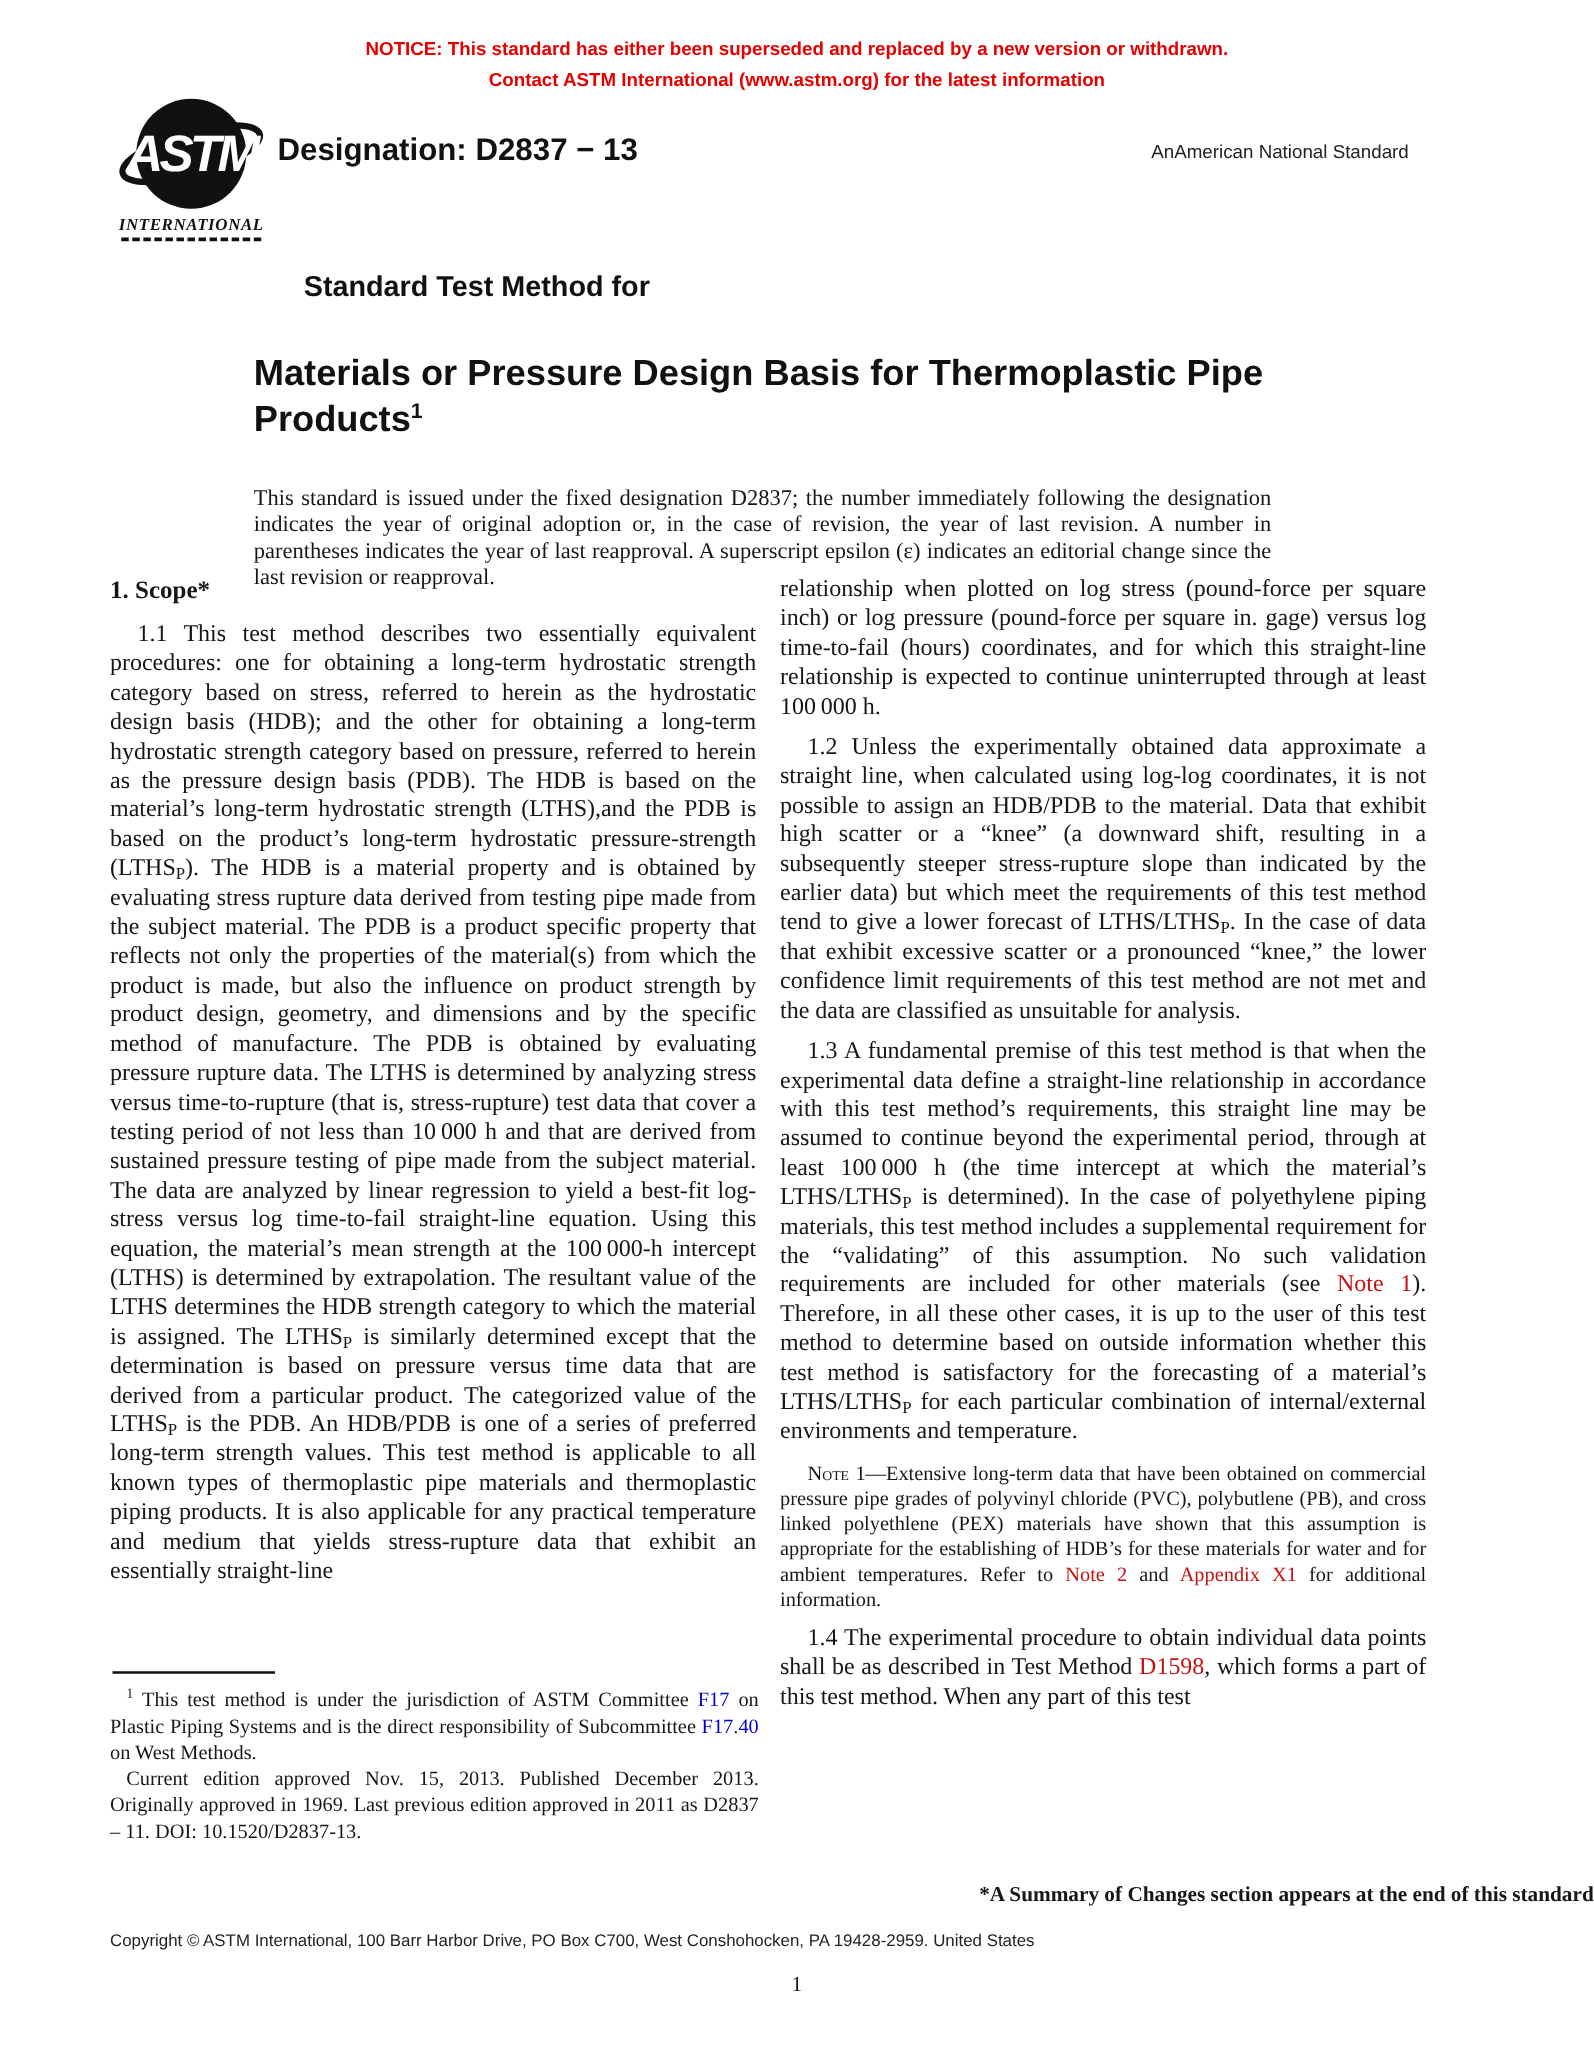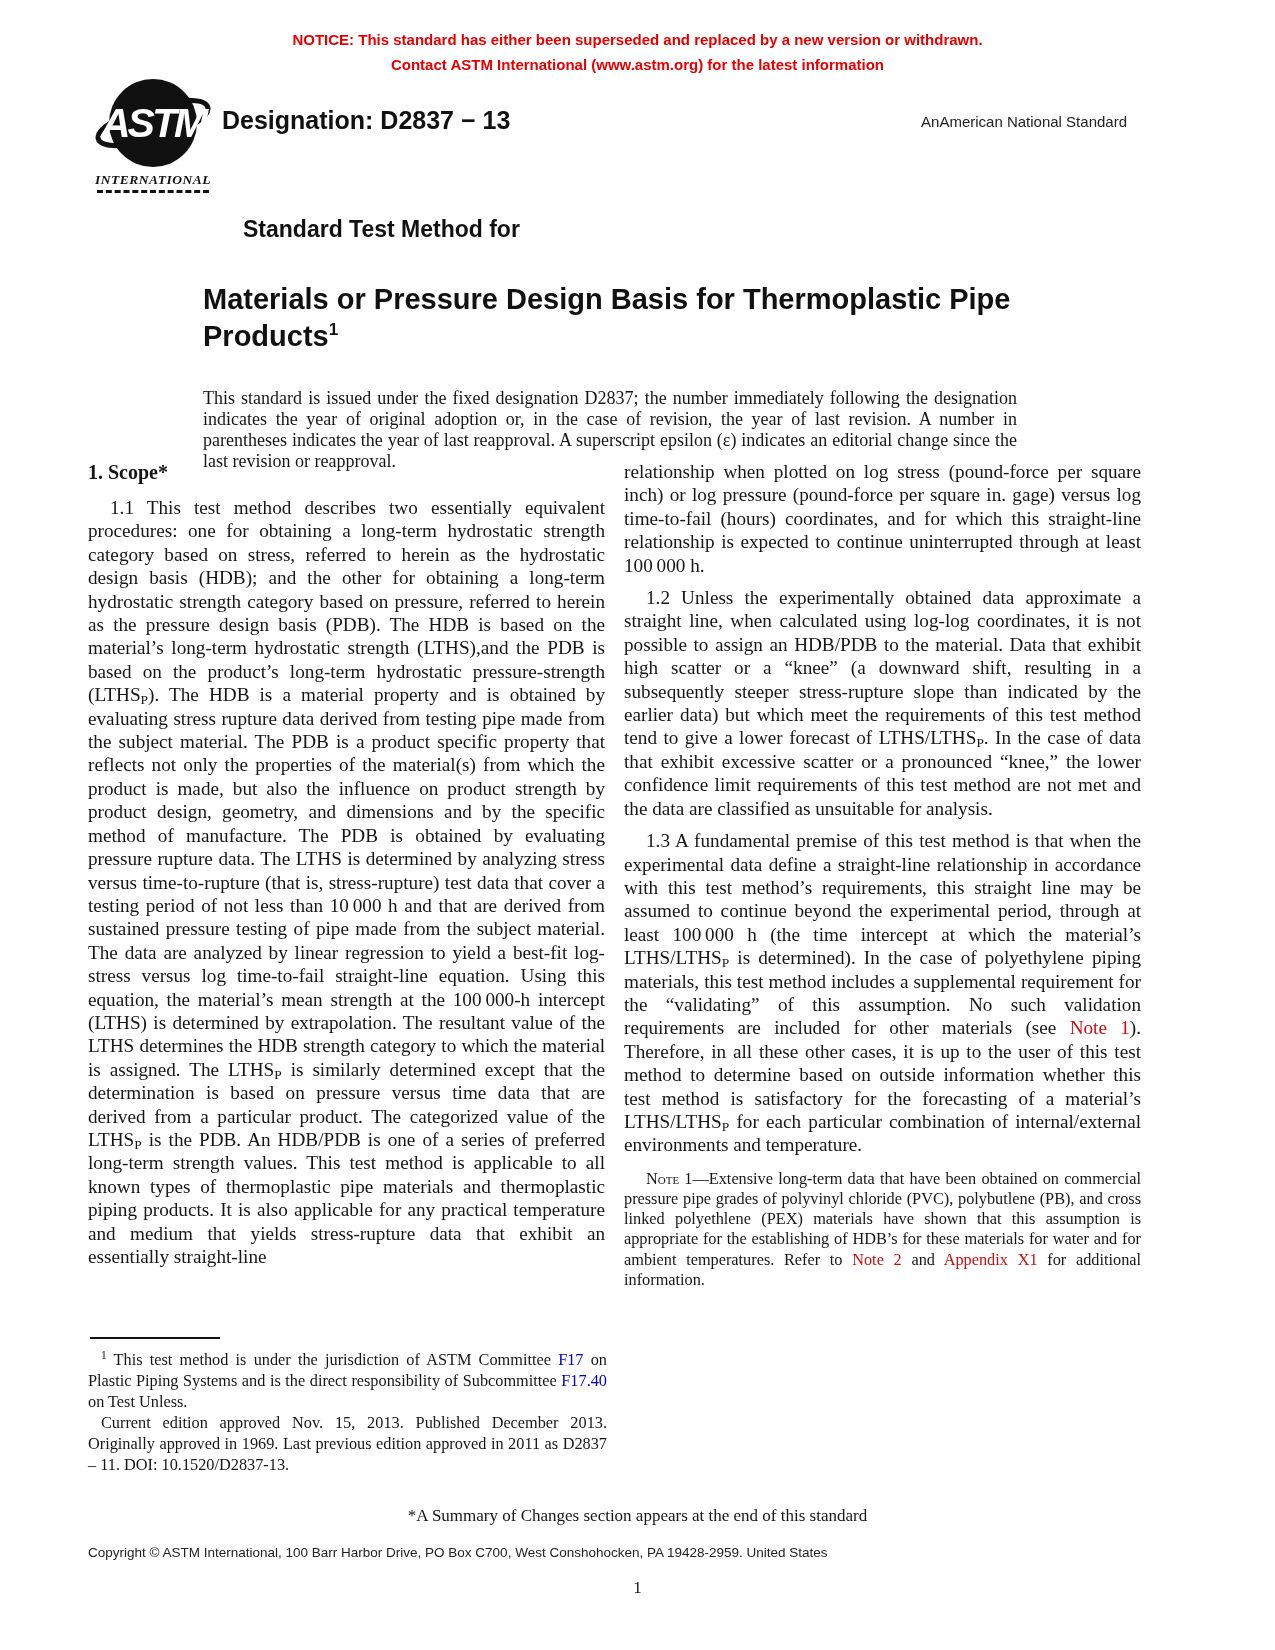--- a/index.html
+++ b/index.html
@@ -87,22 +87,22 @@
   
   .fn-rule{position:absolute;left:90px;top:1337px;width:130px;border-top:2px solid #111;}
   .footnotes{
     position:absolute;left:88px;top:1349px;width:519px;
     font-size:16.3px;line-height:21px;text-align:justify;
   }
   .footnotes .fpara{text-indent:13px;}
 
   
   .summary{
-    position:absolute;left:0;top:1506px;width:100%;text-align:center;
-    font-weight:normal;font-size:17px;
+    position:absolute;left:0;top:1506px;width:100%;text-align:right;
+    font-weight:bold;font-size:17px;
   }
   .copyright{
     position:absolute;left:88px;top:1545px;width:1000px;
     font-family:"Liberation Sans", sans-serif;
     font-size:13.5px;color:#222;
   }
   .pagenum{
     position:absolute;left:0;top:1578px;width:100%;text-align:center;
     font-size:17px;
   }
@@ -144,25 +144,26 @@
   <div class="col col-left">
     <div class="scope-h">1.  Scope*</div>
     <div class="para"><span>1.1 This test method describes two essentially equivalent procedures: one for obtaining a long-term hydrostatic strength category based on stress, referred to herein as the hydrostatic design basis (HDB); and the other for obtaining a long-term hydrostatic strength category based on pressure, referred to herein as the pressure design basis (PDB). The HDB is based on the material’s long-term hydrostatic strength (LTHS),and the PDB is based on the product’s long-term hydrostatic pressure-strength (LTHS</span><sub class="sub">P</sub><span>). The HDB is a material property and is obtained by evaluating stress rupture data derived from testing pipe made from the subject material. The PDB is a product specific property that reflects not only the properties of the material(s) from which the product is made, but also the influence on product strength by product design, geometry, and dimensions and by the specific method of manufacture. The PDB is obtained by evaluating pressure rupture data. The LTHS is determined by analyzing stress versus time-to-rupture (that is, stress-rupture) test data that cover a testing period of not less than 10 000 h and that are derived from sustained pressure testing of pipe made from the subject material. The data are analyzed by linear regression to yield a best-fit log-stress versus log time-to-fail straight-line equation. Using this equation, the material’s mean strength at the 100 000-h intercept (LTHS) is determined by extrapolation. The resultant value of the LTHS determines the HDB strength category to which the material is assigned. The LTHS</span><sub class="sub">P</sub><span> is similarly determined except that the determination is based on pressure versus time data that are derived from a particular product. The categorized value of the LTHS</span><sub class="sub">P</sub><span> is the PDB. An HDB/PDB is one of a series of preferred long-term strength values. This test method is applicable to all known types of thermoplastic pipe materials and thermoplastic piping products. It is also applicable for any practical temperature and medium that yields stress-rupture data that exhibit an essentially straight-line</span></div>
   </div>
 
   <div class="col col-right">
     <div class="para no-indent"><span>relationship when plotted on log stress (pound-force per square inch) or log pressure (pound-force per square in. gage) versus log time-to-fail (hours) coordinates, and for which this straight-line relationship is expected to continue uninterrupted through at least 100 000 h.</span></div>
     <div class="para"><span>1.2 Unless the experimentally obtained data approximate a straight line, when calculated using log-log coordinates, it is not possible to assign an HDB/PDB to the material. Data that exhibit high scatter or a “knee” (a downward shift, resulting in a subsequently steeper stress-rupture slope than indicated by the earlier data) but which meet the requirements of this test method tend to give a lower forecast of LTHS/LTHS</span><sub class="sub">P</sub><span>. In the case of data that exhibit excessive scatter or a pronounced “knee,” the lower confidence limit requirements of this test method are not met and the data are classified as unsuitable for analysis.</span></div>
     <div class="para"><span>1.3 A fundamental premise of this test method is that when the experimental data define a straight-line relationship in accordance with this test method’s requirements, this straight line may be assumed to continue beyond the experimental period, through at least 100 000 h (the time intercept at which the material’s LTHS/LTHS</span><sub class="sub">P</sub><span> is determined). In the case of polyethylene piping materials, this test method includes a supplemental requirement for the “validating” of this assumption. No such validation requirements are included for other materials (see </span><span class="red">Note 1</span><span>). Therefore, in all these other cases, it is up to the user of this test method to determine based on outside information whether this test method is satisfactory for the forecasting of a material’s LTHS/LTHS</span><sub class="sub">P</sub><span> for each particular combination of internal/external environments and temperature.</span></div>
     <div class="para note"><span class="smallcaps">Note</span><span> 1—Extensive long-term data that have been obtained on commercial pressure pipe grades of polyvinyl chloride (PVC), polybutlene (PB), and cross linked polyethlene (PEX) materials have shown that this assumption is appropriate for the establishing of HDB’s for these materials for water and for ambient temperatures. Refer to </span><span class="red">Note 2</span><span> and </span><span class="red">Appendix X1</span><span> for additional information.</span></div>
+    <div class="para"><span>1.4 The experimental procedure to obtain individual data points shall be as described in Test Method </span><span class="red">D1598</span><span>, which forms a part of this test method. When any part of this test</span></div>
   </div>
 
   <div class="fn-rule"></div>
   <div class="footnotes">
-    <div class="fpara"><sup class="sup">1</sup><span> This test method is under the jurisdiction of ASTM Committee </span><span class="blue">F17</span><span> on Plastic Piping Systems and is the direct responsibility of Subcommittee </span><span class="blue">F17.40</span><span> on Test Unless.</span></div>
+    <div class="fpara"><sup class="sup">1</sup><span> This test method is under the jurisdiction of ASTM Committee </span><span class="blue">F17</span><span> on Plastic Piping Systems and is the direct responsibility of Subcommittee </span><span class="blue">F17.40</span><span> on West Methods.</span></div>
     <div class="fpara">Current edition approved Nov. 15, 2013. Published December 2013. Originally approved in 1969. Last previous edition approved in 2011 as D2837 – 11. DOI: 10.1520/D2837-13.</div>
   </div>
 
   <div class="summary">*A Summary of Changes section appears at the end of this standard</div>
   <div class="copyright">Copyright © ASTM International, 100 Barr Harbor Drive, PO Box C700, West Conshohocken, PA 19428-2959. United States</div>
   <div class="pagenum">1</div>
 
 </div>
 
 </body></html>

